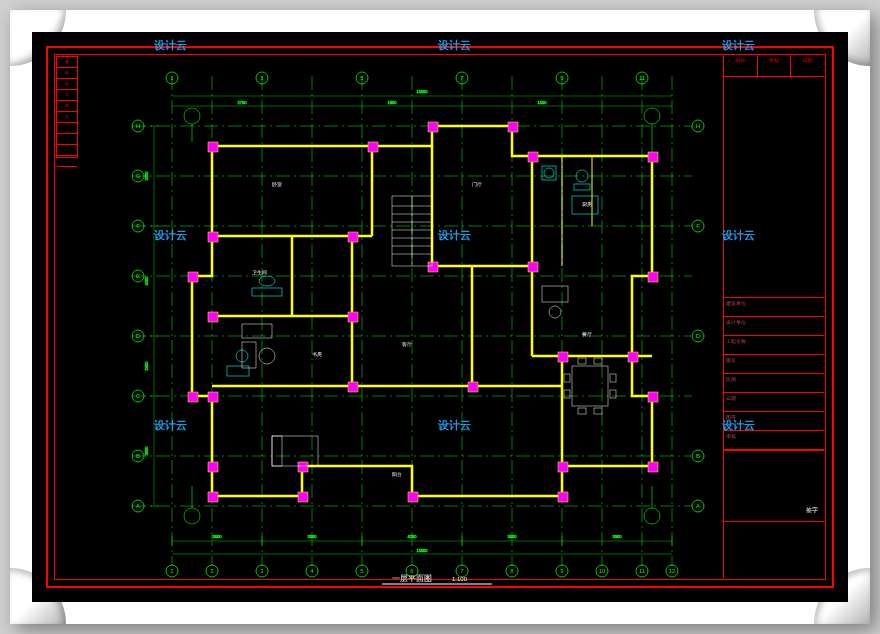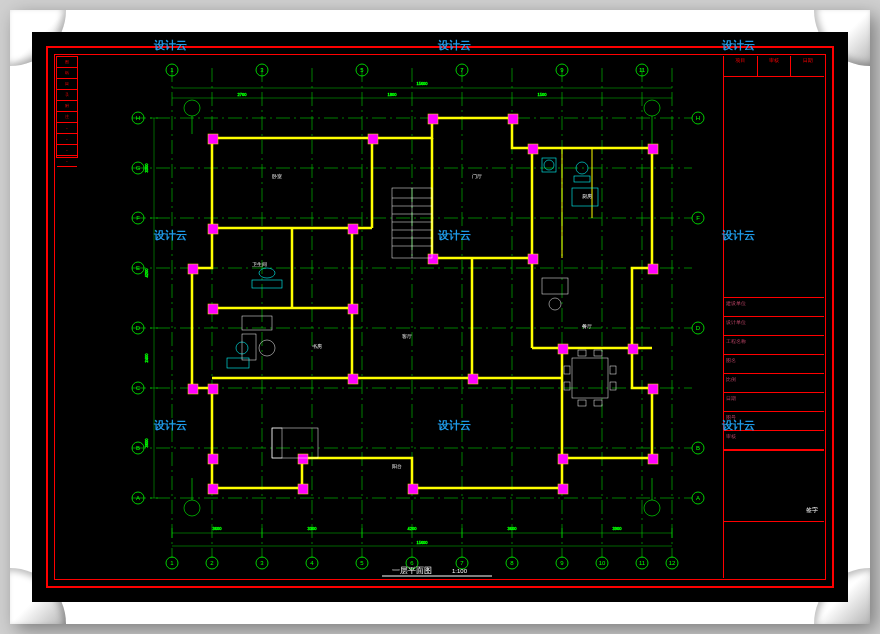--- a/index.html
+++ b/index.html
@@ -16,21 +16,21 @@
   .info-col .cell{height:10px;border-bottom:1px solid red;color:red;font-size:4px;line-height:10px;text-align:center}
   .title-block{position:absolute;right:24px;top:24px;width:100px;height:522px;border-left:1px solid red}
   .tb-head{height:20px;border-bottom:1px solid red;display:flex}
   .tb-head>div{flex:1;border-right:1px solid red;color:red;font-size:5px;text-align:center;line-height:8px}
   .tb-head>div:last-child{border-right:none}
   .tb-body{height:220px;border-bottom:1px solid red}
   .tb-rows{border-bottom:1px solid red}
   .tb-row{height:14px;border-bottom:1px solid red;color:#b46;font-size:5px;padding:2px}
   .tb-sig{height:70px;border-bottom:1px solid red;position:relative}
   .tb-sig-lbl{position:absolute;right:6px;bottom:6px;color:#fff;font-size:6px}
-  .plan{position:absolute;left:60px;top:26px;width:620px;height:520px}
+  .plan{position:absolute;left:60px;top:34px;width:620px;height:520px}
   .plan svg{width:100%;height:100%}
   .axis line{stroke:#0f0;stroke-width:.5;stroke-dasharray:14 4 2 4}
   .axis-bub{fill:none;stroke:#0f0;stroke-width:.8}
   .axis-txt{fill:#0f0;font-size:6px;text-anchor:middle;dominant-baseline:middle;font-family:sans-serif}
   .wall{stroke:#ff0;stroke-width:2.5;fill:none}
   .wall-thin{stroke:#ff0;stroke-width:1;fill:none}
   .col-fill{fill:#f0f;stroke:#ff0;stroke-width:.5}
   .fixture{stroke:#0ff;stroke-width:.6;fill:none}
   .furn{stroke:#fff;stroke-width:.5;fill:none}
   .dim{stroke:#0f0;stroke-width:.4}

